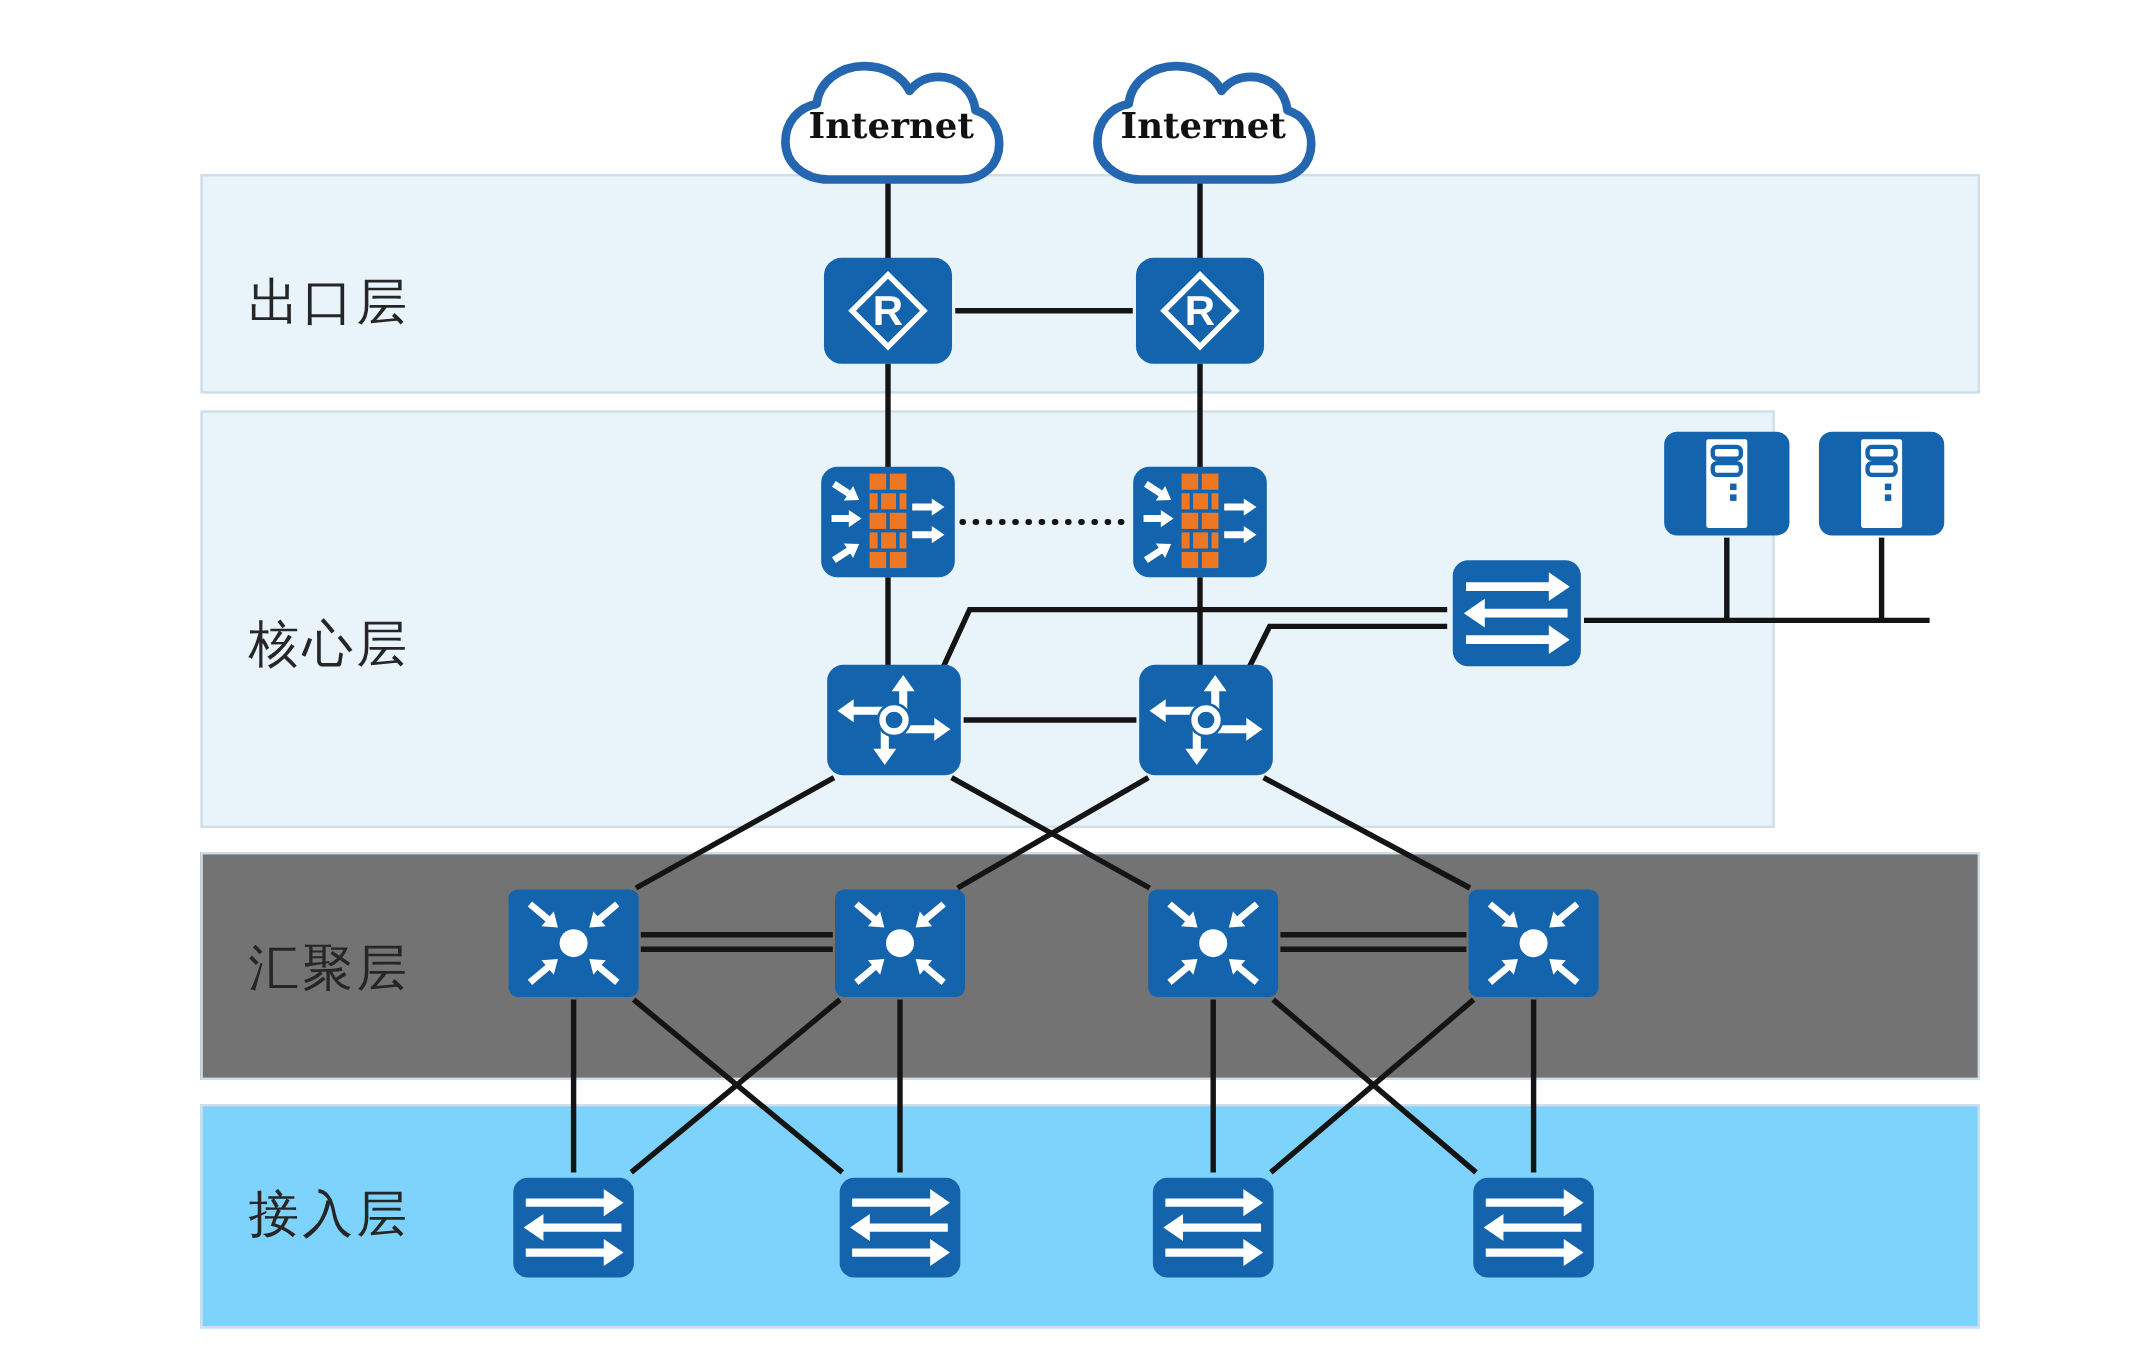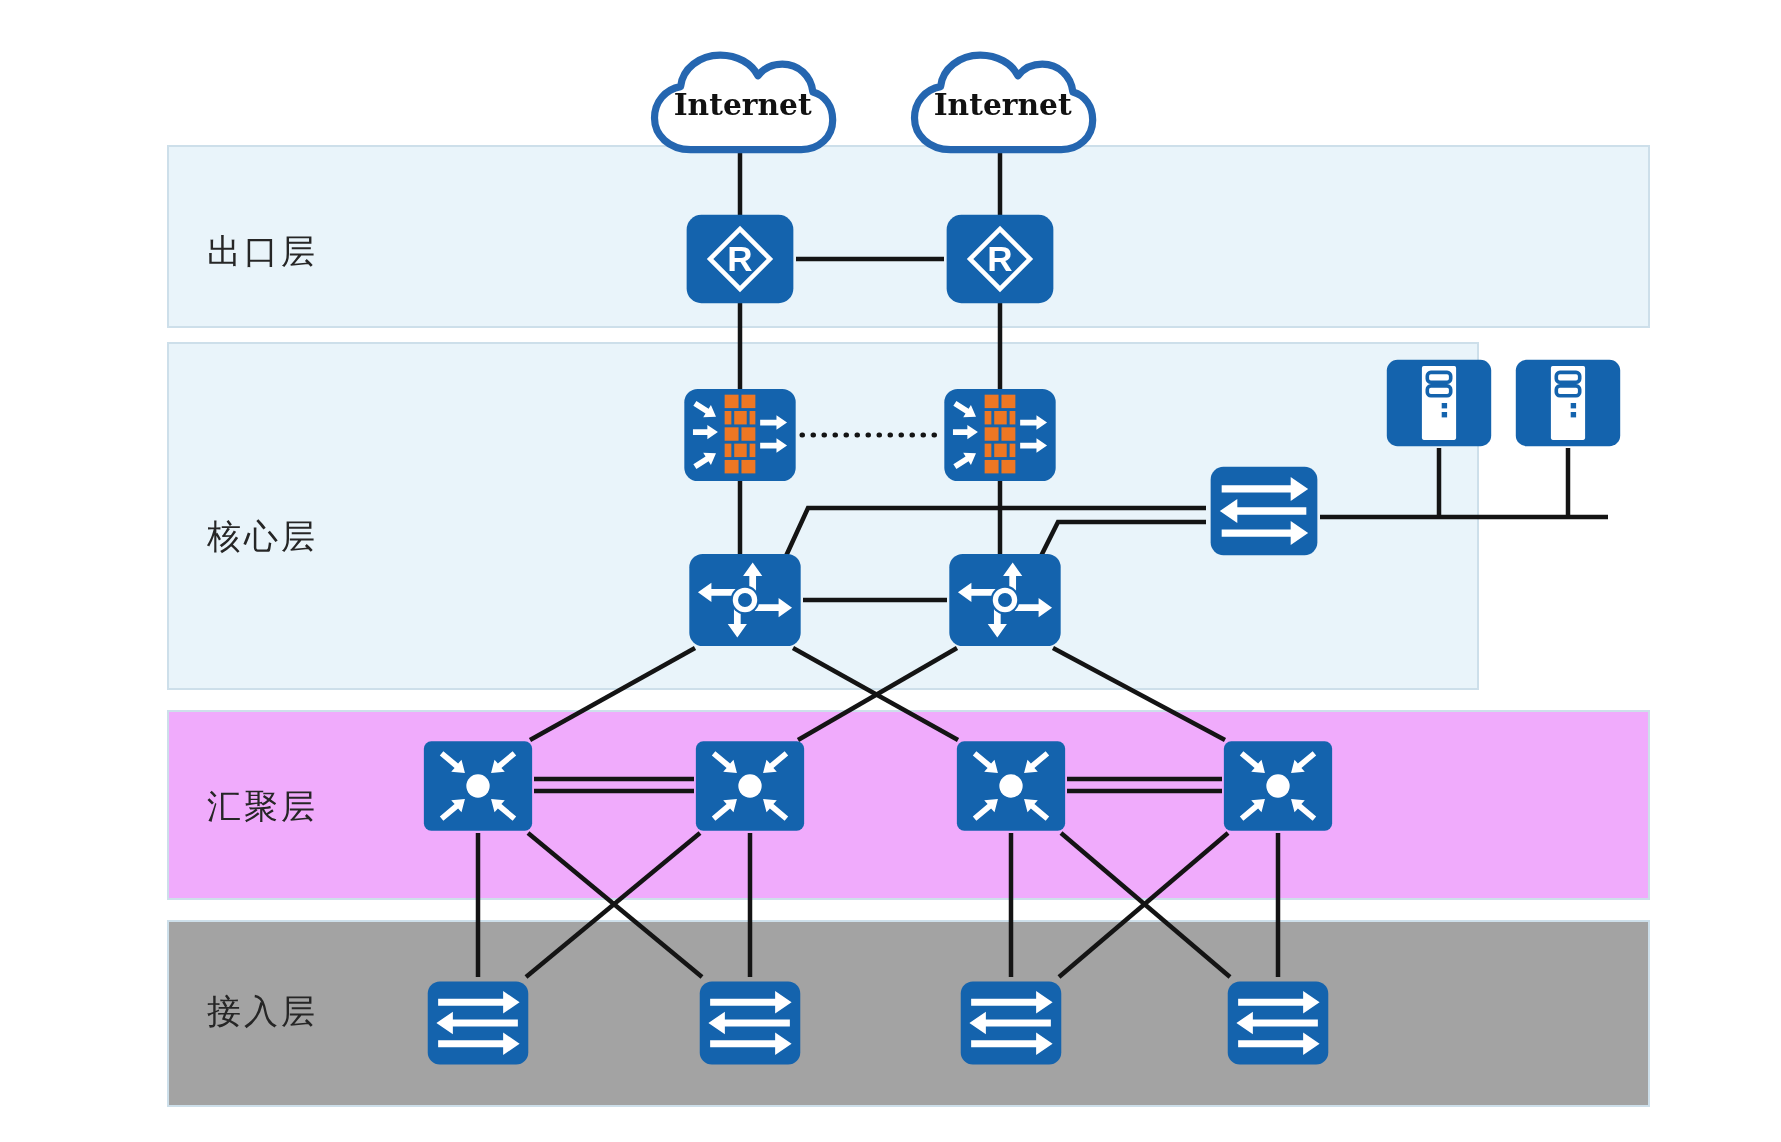--- a/index.html
+++ b/index.html
@@ -1,39 +1,39 @@
 <!DOCTYPE html>
 <html><head>
 <meta charset="utf-8">
 <style>
   html,body{margin:0;padding:0;background:#fff;}
   body{font-family:"Liberation Sans","DejaVu Sans",sans-serif;}
   #canvas{position:relative;width:1781px;height:1142px;background:#fff;overflow:hidden;}
   .band{position:absolute;box-sizing:border-box;z-index:1;}
-  .band-label{position:absolute;transform:translateY(-50%);font-size:34px;letter-spacing:3px;white-space:nowrap;}
+  .band-label{position:absolute;transform:translateY(-50%);font-size:42px;letter-spacing:3px;white-space:nowrap;}
   #edge-layer{position:absolute;left:0;top:0;z-index:2;}
   #edge-layer polyline{fill:none;stroke-width:4.5px;}
   #edge-layer polyline.dotted{stroke-width:5px;stroke-dasharray:0.5 10.5;stroke-linecap:round;}
   .node,.cloud{position:absolute;z-index:3;}
   .node svg,.cloud svg{display:block;width:100%;height:100%;overflow:visible;}
 </style>
 </head>
 <body>
 
 <div id="canvas">
   <div class="band" style="left: 167px; top: 145px; width: 1483px; height: 183px; background: rgb(233, 244, 250); border: 2px solid rgb(205, 223, 234);">
     <span class="band-label" style="left: 38px; top: 105px; color: rgb(38, 38, 38);">出口层</span>
   </div>
   <div class="band" style="left: 167px; top: 342px; width: 1312px; height: 348px; background: rgb(233, 244, 250); border: 2px solid rgb(205, 223, 234);">
     <span class="band-label" style="left: 38px; top: 193px; color: rgb(38, 38, 38);">核心层</span>
   </div>
-  <div class="band" style="left: 167px; top: 710px; width: 1483px; height: 190px; background: #f0abfc; border: 2px solid rgb(205, 223, 234);">
+  <div class="band" style="left: 167px; top: 710px; width: 1483px; height: 190px; background: #737373; border: 2px solid rgb(205, 223, 234);">
     <span class="band-label" style="left: 38px; top: 95px; color: rgb(38, 38, 38);">汇聚层</span>
   </div>
-  <div class="band" style="left: 167px; top: 920px; width: 1483px; height: 187px; background: #a3a3a3; border: 2px solid rgb(205, 223, 234);">
+  <div class="band" style="left: 167px; top: 920px; width: 1483px; height: 187px; background: #7dd3fc; border: 2px solid rgb(205, 223, 234);">
     <span class="band-label" style="left: 38px; top: 90px; color: rgb(38, 38, 38);">接入层</span>
   </div>
   <svg id="edge-layer" width="1781" height="1142" viewBox="0 0 1781 1142">
       <polyline points="740,140 740,216" stroke="#141414"></polyline>
       <polyline points="1000,140 1000,216" stroke="#141414"></polyline>
       <polyline points="796,259 944,259" stroke="#141414"></polyline>
       <polyline points="740,303 740,390" stroke="#141414"></polyline>
       <polyline points="1000,303 1000,390" stroke="#141414"></polyline>
       <polyline points="802,435 940,435" stroke="#141414" class="dotted"></polyline>
       <polyline points="740,481 740,555" stroke="#141414"></polyline>

